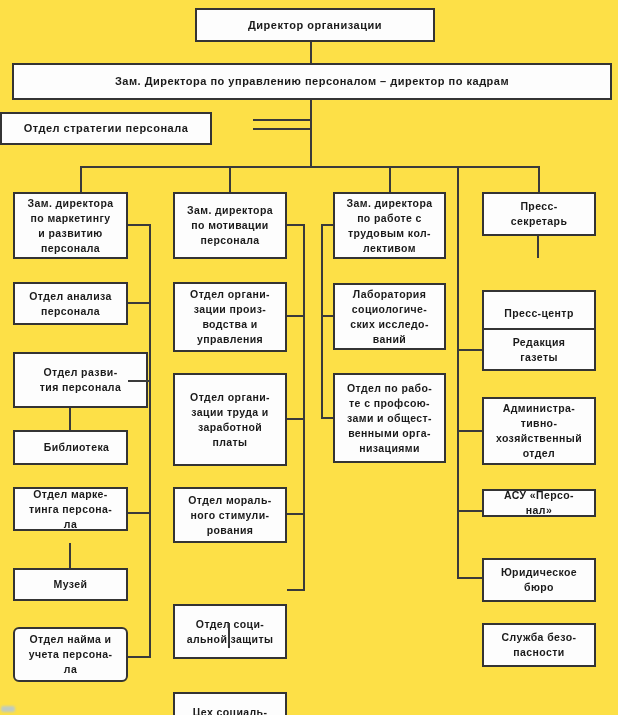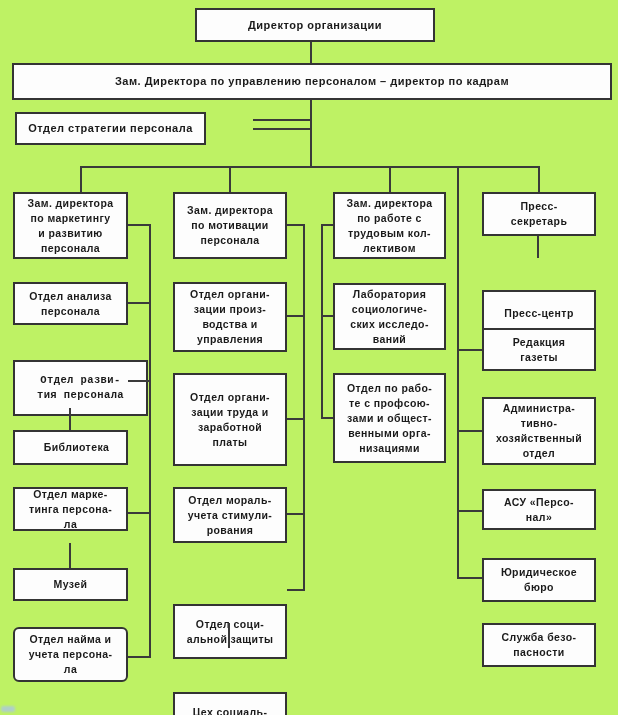--- a/index.html
+++ b/index.html
@@ -1,19 +1,19 @@
 <!DOCTYPE html>
 <html><head>
 <meta charset="utf-8">
 <style>
   html,body{margin:0;padding:0;background:#ffffff;}
   #canvas{
     position:relative;
     width:618px;height:715px;
-    background:#bef264;
+    background:#fde047;
     font-family:"Liberation Sans","DejaVu Sans",sans-serif;
     overflow:hidden;
   }
   .node{
     position:absolute;
     box-sizing:border-box;
     border:2px solid #343434;
     background:#fdfdfd;
     display:flex;
     align-items:center;
@@ -39,29 +39,29 @@
 </style>
 </head>
 <body>
 
 <div id="canvas">
 
   <div class="node big" style="left:195px;top:8px;width:240px;height:34px;">Директор организации</div>
 
   <div class="node big" style="left:12px;top:63px;width:600px;height:37px;">Зам. Директора по управлению персоналом – директор по кадрам</div>
 
-  <div class="node big" style="left:15px;top:112px;width:191px;height:33px;">Отдел стратегии персонала</div>
+  <div class="node big" style="left:0;top:112px;width:212px;height:33px;">Отдел стратегии персонала</div>
 
   <div class="node" style="left:13px;top:192px;width:115px;height:67px;">Зам. директора
 по маркетингу
 и развитию
 персонала</div>
   <div class="node" style="left:13px;top:282px;width:115px;height:43px;">Отдел анализа
 персонала</div>
-  <div class="node" style="left:13px;top:360px;width:135px;height:56px;font-family:Liberation Mono, monospace;">Отдел разви-
+  <div class="node" style="left:13px;top:352px;width:135px;height:56px;">Отдел разви-
 тия персонала</div>
   <div class="node" style="left:13px;top:430px;width:115px;height:35px;padding-left:14px;">Библиотека</div>
   <div class="node" style="left:13px;top:487px;width:115px;height:44px;text-align:center;">Отдел марке-
 тинга персона-
 ла</div>
   <div class="node" style="left:13px;top:568px;width:115px;height:33px;">Музей</div>
   <div class="node" style="left:13px;top:627px;width:115px;height:55px;border-radius:6px;">Отдел найма и
 учета персона-
 ла</div>
 
@@ -70,21 +70,21 @@
 персонала</div>
   <div class="node" style="left:173px;top:282px;width:114px;height:70px;">Отдел органи-
 зации произ-
 водства и
 управления</div>
   <div class="node" style="left:173px;top:373px;width:114px;height:93px;">Отдел органи-
 зации труда и
 заработной
 платы</div>
   <div class="node" style="left:173px;top:487px;width:114px;height:56px;">Отдел мораль-
-учета стимули-
+ного стимули-
 рования</div>
   <div class="node" style="left:173px;top:568px;width:114px;height:55px;margin-top:36px;">Отдел соци-
 альной защиты</div>
   <div class="node" style="left:173px;top:648px;width:114px;height:55px;margin-top:44px;">Цех социаль-
 ной защиты</div>
 
   <div class="node" style="left:333px;top:192px;width:113px;height:67px;">Зам. директора
 по работе с
 трудовым кол-
 лективом</div>
@@ -100,21 +100,21 @@
 
   <div class="node" style="left:482px;top:192px;width:114px;height:44px;">Пресс-
 секретарь</div>
   <div class="node" style="left:482px;top:258px;width:114px;height:46px;margin-top:32px;">Пресс-центр</div>
   <div class="node" style="left:482px;top:328px;width:114px;height:43px;">Редакция
 газеты</div>
   <div class="node" style="left:482px;top:397px;width:114px;height:68px;">Администра-
 тивно-
 хозяйственный
 отдел</div>
-  <div class="node" style="left:482px;top:489px;width:114px;height:41px;">АСУ «Персо-
+  <div class="node" style="left:482px;top:489px;width:114px;height:28px;">АСУ «Персо-
 нал»</div>
   <div class="node" style="left:482px;top:558px;width:114px;height:44px;">Юридическое
 бюро</div>
   <div class="node" style="left:482px;top:623px;width:114px;height:44px;">Служба безо-
 пасности</div>
 
   <div class="v" style="left:310px;top:42px;height:21px;"></div>
 
   <div class="v" style="left:310px;top:100px;height:68px;"></div>
 

